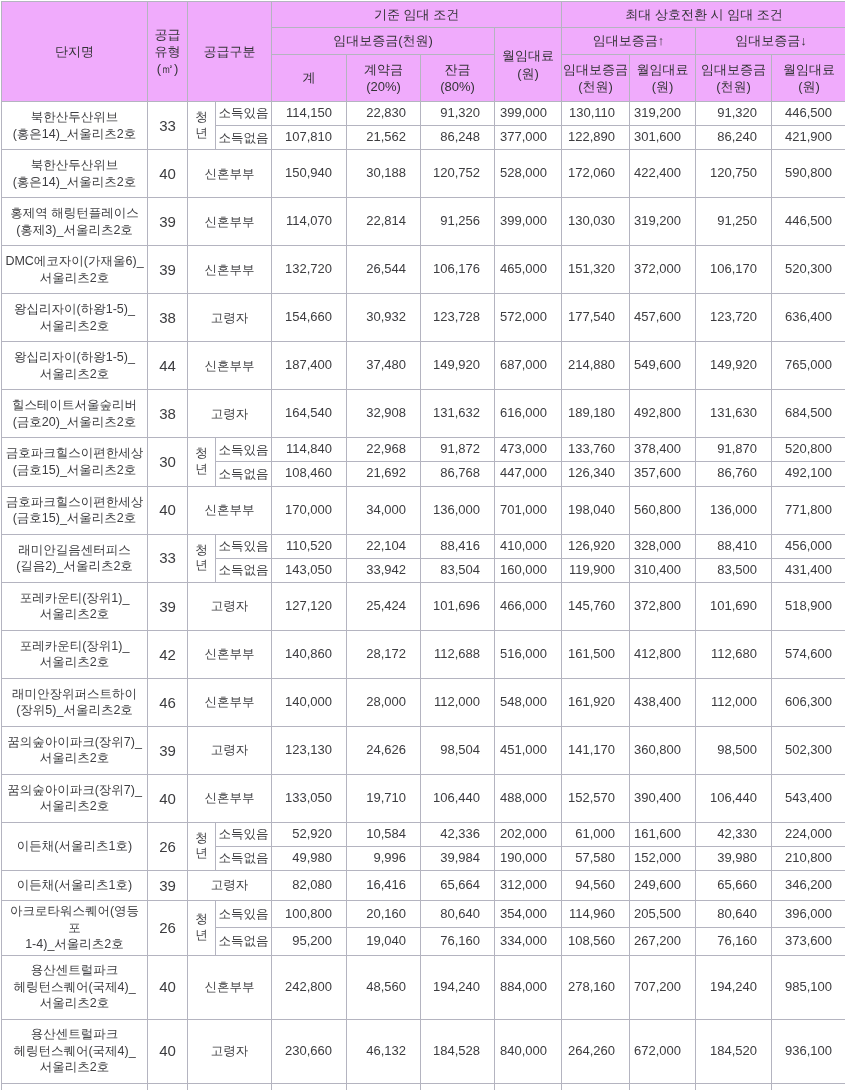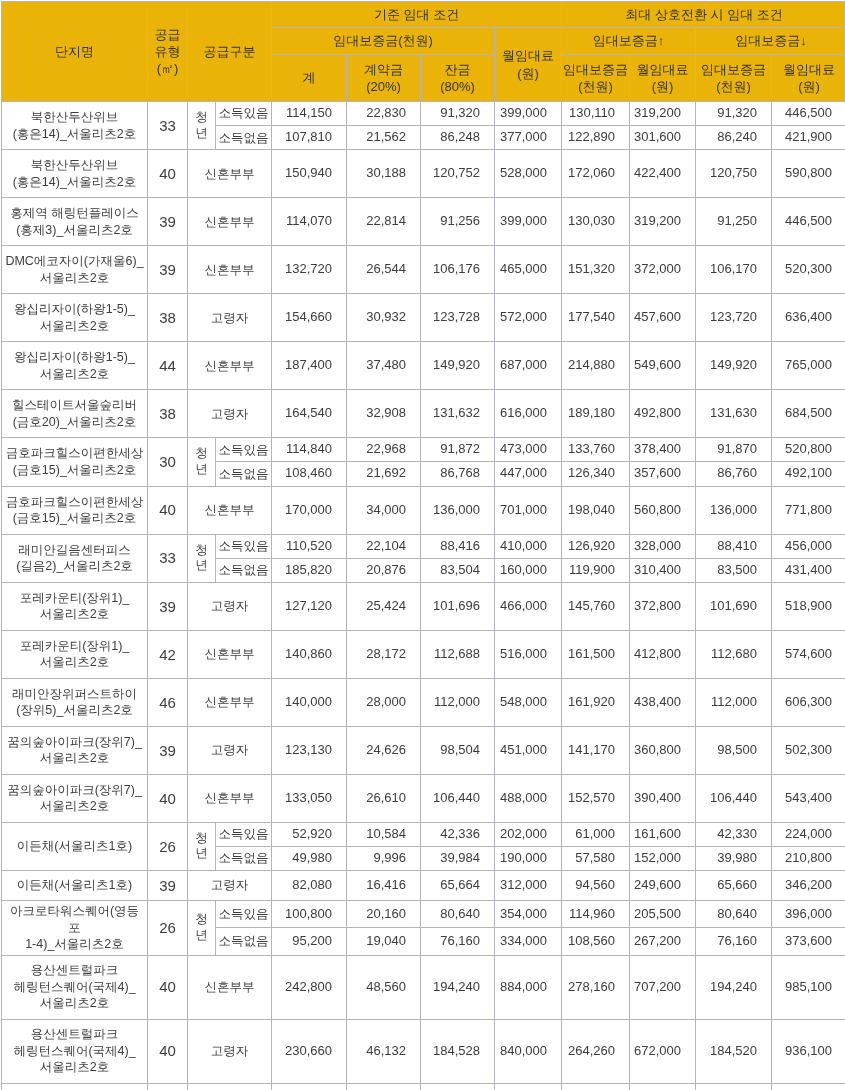--- a/index.html
+++ b/index.html
@@ -6,21 +6,21 @@
   body{font-family:"Liberation Sans","DejaVu Sans",sans-serif;}
   .sheet{width:845px;height:1090px;box-sizing:border-box;background:#fff;overflow:hidden;}
   table.rt{border-collapse:collapse;table-layout:fixed;width:843px;margin:1px;}
   table.rt th, table.rt td{
     border:1px solid #b4b4c0;
     box-sizing:border-box;
     overflow:hidden;
   }
   table.rt{border:1px solid #9fa0ac;}
   thead th{
-    background:#eab308;
+    background:#f0abfc;
     color:#333336;
     font-size:13px;
     font-weight:normal;
     text-align:center;
     vertical-align:middle;
     white-space:pre-line;
     line-height:1.32;
     padding:2px 1px;
   }
   tr.h1{height:26px;}
@@ -273,22 +273,22 @@
           <td class="val">22,104</td>
           <td class="val">88,416</td>
           <td class="val">410,000</td>
           <td class="val">126,920</td>
           <td class="val">328,000</td>
           <td class="val">88,410</td>
           <td class="val">456,000</td>
         </tr>
         <tr class="r-sub">
           <td class="subcat">소득없음</td>
-          <td class="val">185,820</td>
-          <td class="val">20,876</td>
+          <td class="val">143,050</td>
+          <td class="val">33,942</td>
           <td class="val">83,504</td>
           <td class="val">160,000</td>
           <td class="val">119,900</td>
           <td class="val">310,400</td>
           <td class="val">83,500</td>
           <td class="val">431,400</td>
         </tr>
         <tr class="r-std">
           <td rowspan="1" class="name">포레카운티(장위1)_
 서울리츠2호</td>
@@ -344,21 +344,21 @@
           <td class="val">360,800</td>
           <td class="val">98,500</td>
           <td class="val">502,300</td>
         </tr>
         <tr class="r-std">
           <td rowspan="1" class="name">꿈의숲아이파크(장위7)_
 서울리츠2호</td>
           <td rowspan="1" class="area">40</td>
           <td colspan="2" class="cat">신혼부부</td>
           <td class="val">133,050</td>
-          <td class="val">26,610</td>
+          <td class="val">19,710</td>
           <td class="val">106,440</td>
           <td class="val">488,000</td>
           <td class="val">152,570</td>
           <td class="val">390,400</td>
           <td class="val">106,440</td>
           <td class="val">543,400</td>
         </tr>
         <tr class="r-sub">
           <td rowspan="2" class="name">이든채(서울리츠1호)</td>
           <td rowspan="2" class="area">26</td>

